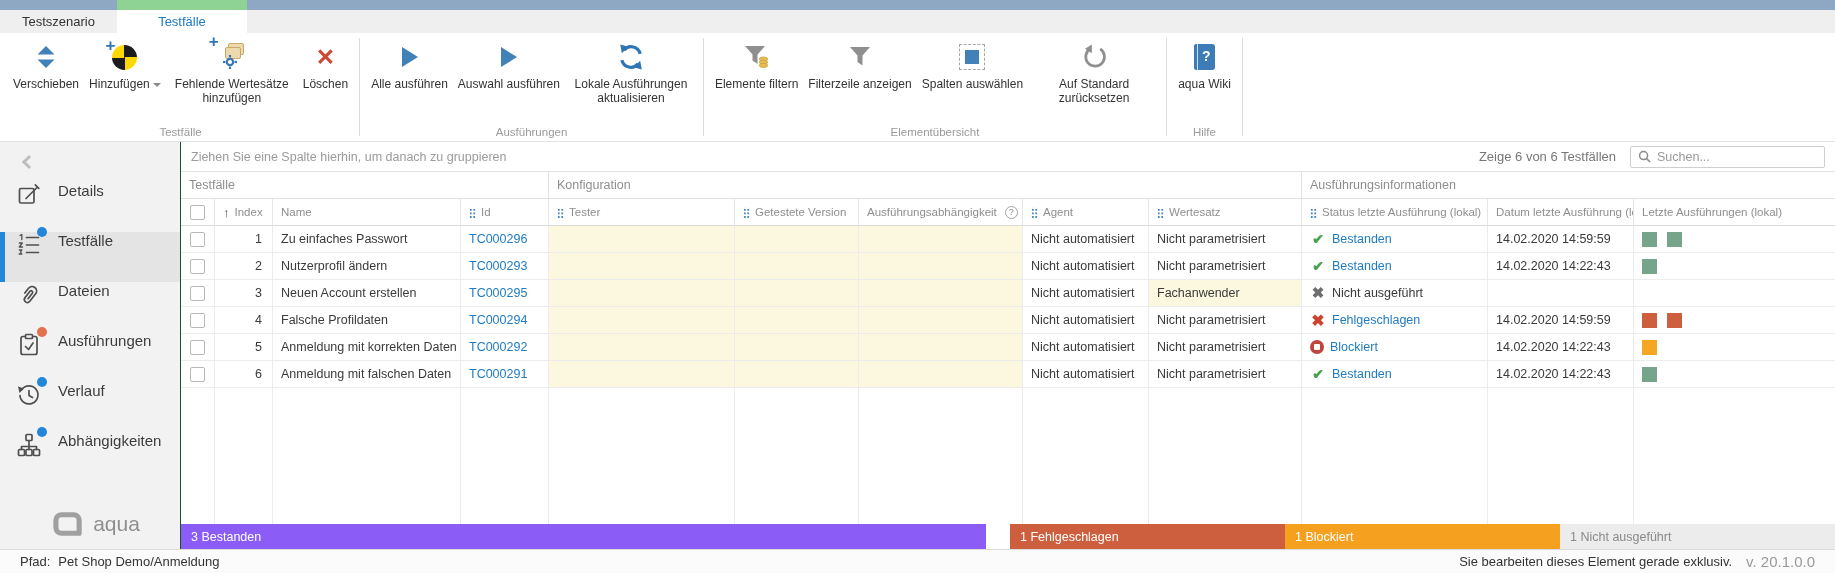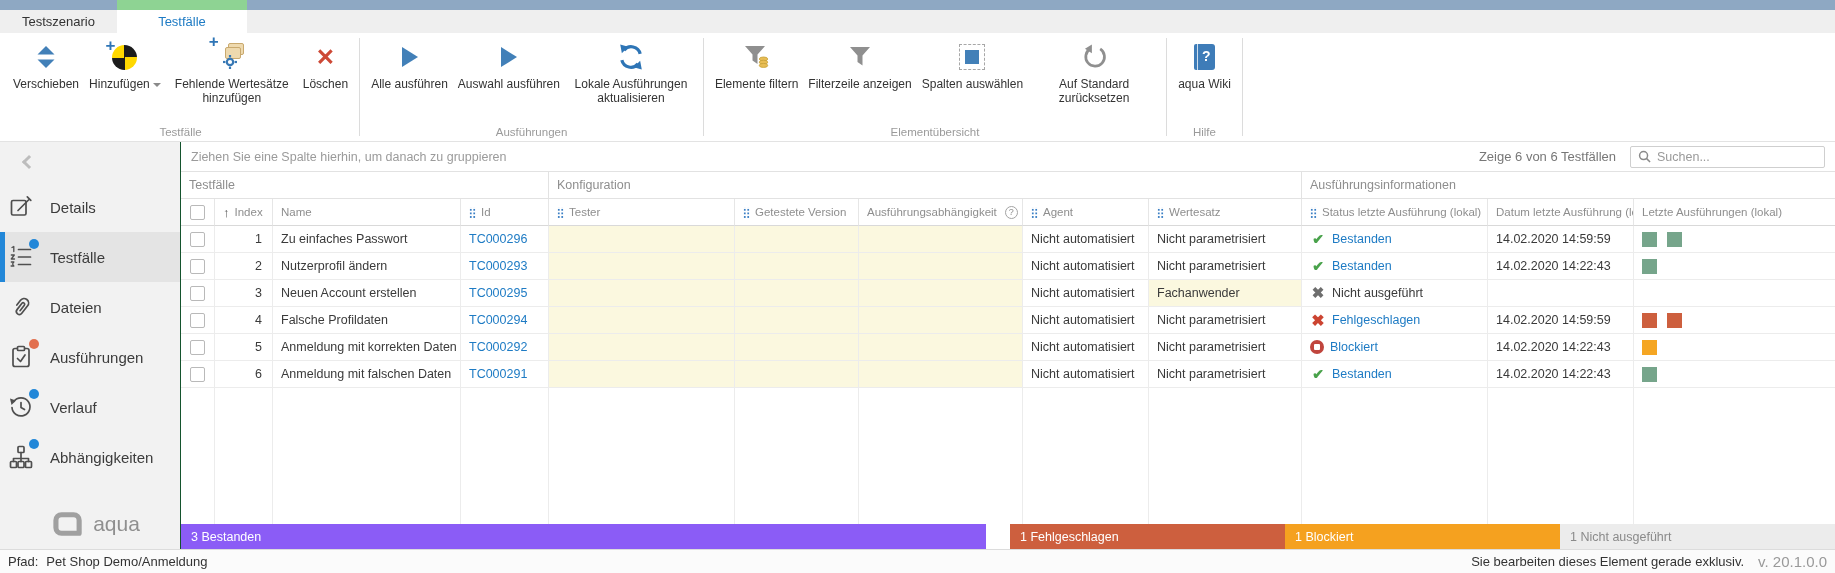--- a/index.html
+++ b/index.html
@@ -41,21 +41,21 @@
   .i-colsel .inner{width:14px;height:14px;background:#4280b8;margin:auto}
   .i-book{width:21px;height:26px;background:#3e7cb8;border-radius:2px 3px 3px 2px;position:relative}
   .i-book::after{content:"";position:absolute;left:3px;top:0;bottom:0;width:1.5px;background:rgba(255,255,255,.75)}
   .i-book::before{content:"?";position:absolute;left:8px;top:4px;color:#fff;font-weight:700;font-size:14px}
 
   
   .content{flex:1;display:flex;min-height:0}
   .sidebar{width:180px;background:#f2f2f2;position:relative;flex:none}
   .collapse{height:40px;display:flex;align-items:center;padding-left:24px}
   .chev-left{width:10px;height:10px;border-left:3px solid #bdbdbd;border-bottom:3px solid #bdbdbd;transform:rotate(45deg)}
-  .sitem{height:50px;display:flex;align-items:center;gap:16px;padding-left:8px;font-size:15px;color:#3c3c3c;position:relative;cursor:default}
+  .sitem{height:50px;display:flex;gap:16px;padding-left:16px;font-size:15px;color:#3c3c3c;position:relative;cursor:default}
   .sitem.active{background:#e4e4e4}
   .sitem.active::before{content:"";position:absolute;left:0;top:0;bottom:0;width:5px;background:#2287d8}
   .sicon{width:26px;height:26px;position:relative;flex:none}
   .sicon svg{stroke:#4f4f4f;stroke-width:1.7;fill:none;stroke-linecap:round;stroke-linejoin:round}
   .badge{position:absolute;top:-5px;right:-5px;width:10px;height:10px;border-radius:50%}
   .badge.blue{background:#2287d8}.badge.orange{background:#e2704f}
   .slogo{position:absolute;bottom:12px;left:12px;right:0;display:flex;align-items:center;justify-content:center;gap:9px}
   .slogo-text{font-size:21px;color:#8f8f8f}
 
   
@@ -94,21 +94,21 @@
   .status-ico[data-icon="blocked"]::before{content:"";width:5.5px;height:5.5px;background:#fff;margin:auto;border-radius:1px}
   .status-label[data-style="link"]{color:#1e7bc4}
   .status-label[data-style="plain"]{color:#3a3a3a}
   .hist-sq{width:15px;height:15px;display:inline-block;margin-right:4px;flex:none}
   .fcell{height:136px;border-right:1px solid #ececec}
 
   .summary{height:25px;display:flex;flex:none}
   .seg{display:flex;align-items:center;padding-left:10px;font-size:12.5px;color:#fff;flex-basis:0;min-width:0;white-space:nowrap}
   .seg.last{color:#8a8a8a}
 
-  .footer{height:24px;display:flex;align-items:center;padding:0 8px;border-top:1px solid #dcdcdc;background:#fbfbfb;font-size:13px;color:#333;gap:8px;flex:none}
+  .footer{height:24px;display:flex;align-items:center;padding:0 20px;border-top:1px solid #dcdcdc;background:#fbfbfb;font-size:13px;color:#333;gap:8px;flex:none}
   .spacer{flex:1}
   .ver{color:#999;font-size:15px;margin-left:6px}
 </style>
 </head>
 <body>
 
 <div class="app">
 
   <div class="top-strip">
     <div class="strip-green"></div>

